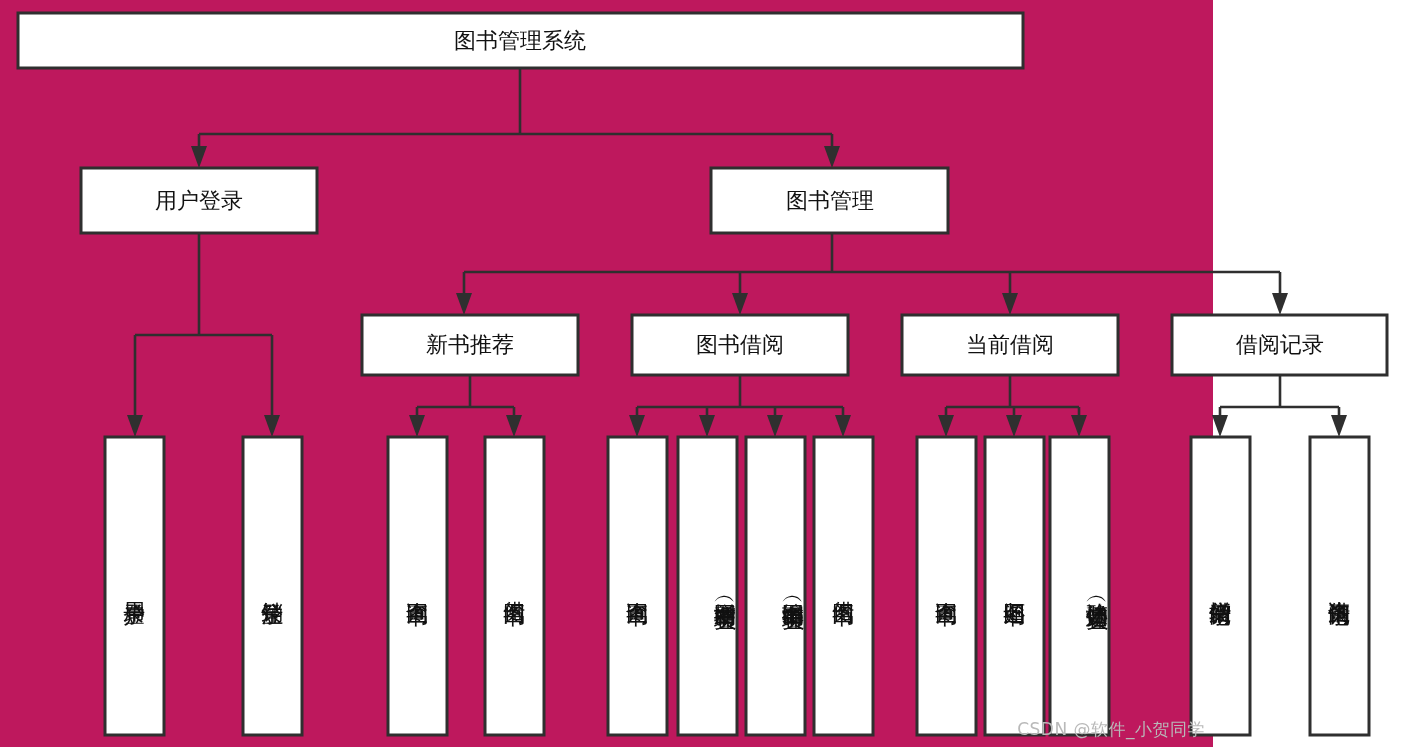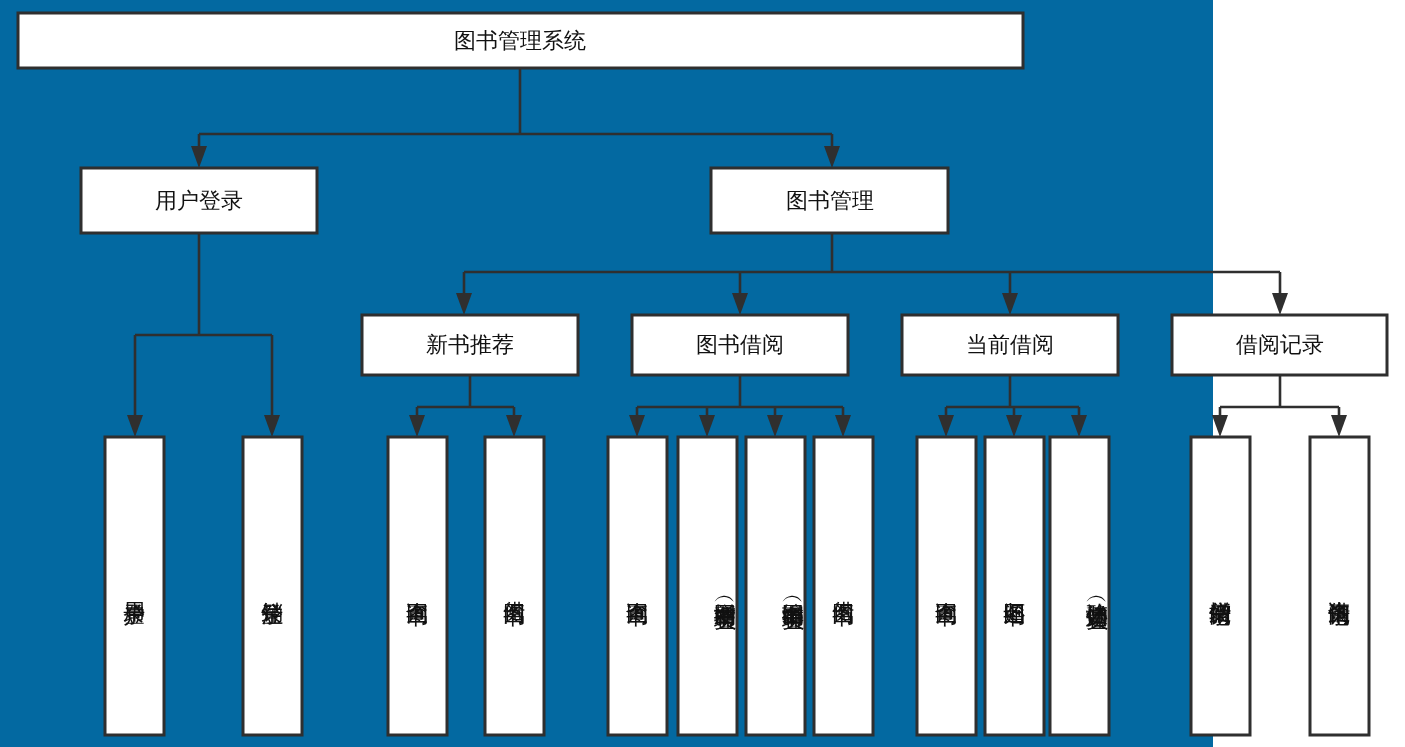--- a/index.html
+++ b/index.html
@@ -10,21 +10,21 @@
   body {
     width: 1405px;
     height: 747px;
     font-family: "DejaVu Sans", "Liberation Sans", sans-serif;
     overflow: hidden;
   }
   #diagram-root {
     position: relative;
     width: 1213px;
     height: 747px;
-    background: #0369a1;
+    background: #be185d;
   }
   svg#tree-svg {
     position: absolute;
     left: 0;
     top: 0;
     width: 1405px;
     height: 747px;
     display: block;
   }
   .node-box {
@@ -210,14 +210,15 @@
   <div class="vert-label" style="left:608px; top:437px; width:59px; height:298px; display:flex; align-items:center; justify-content:center;">查询图书</div>
   <div class="vert-label" style="left:678px; top:443px; width:59px; height:292px; display:flex; align-items:flex-start; justify-content:center;">新增图书（管理员）</div>
   <div class="vert-label" style="left:746px; top:443px; width:59px; height:292px; display:flex; align-items:flex-start; justify-content:center;">编辑图书（管理员）</div>
   <div class="vert-label" style="left:814px; top:437px; width:59px; height:298px; display:flex; align-items:center; justify-content:center;">借阅图书</div>
   <div class="vert-label" style="left:917px; top:437px; width:59px; height:298px; display:flex; align-items:center; justify-content:center;">查询图书</div>
   <div class="vert-label" style="left:985px; top:437px; width:59px; height:298px; display:flex; align-items:center; justify-content:center;">归还图书</div>
   <div class="vert-label" style="left:1050px; top:443px; width:59px; height:292px; display:flex; align-items:flex-start; justify-content:center;">确认归还（管理员）</div>
   <div class="vert-label" style="left:1191px; top:437px; width:59px; height:298px; display:flex; align-items:center; justify-content:center;">新增借阅记录</div>
   <div class="vert-label" style="left:1310px; top:437px; width:59px; height:298px; display:flex; align-items:center; justify-content:center;">查询借阅记录</div>
 
+  <div class="watermark-text">CSDN @软件_小贺同学</div>
 
 </div>
 
 </body></html>

